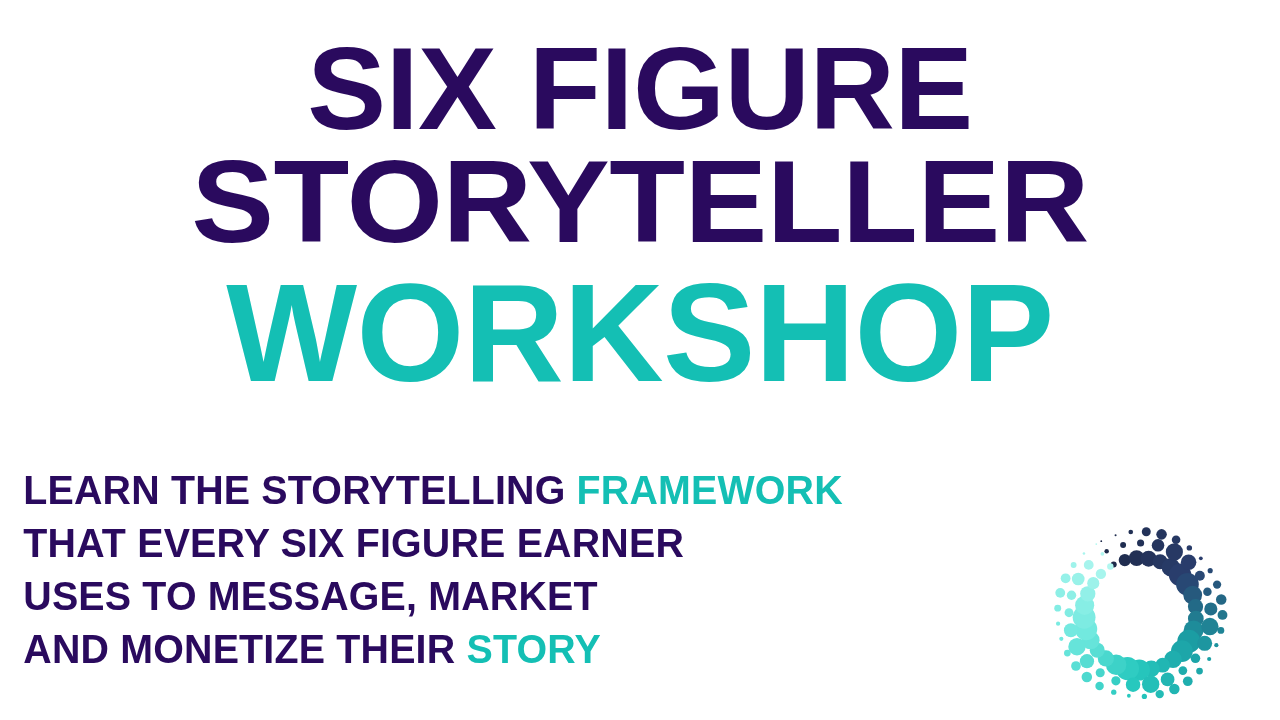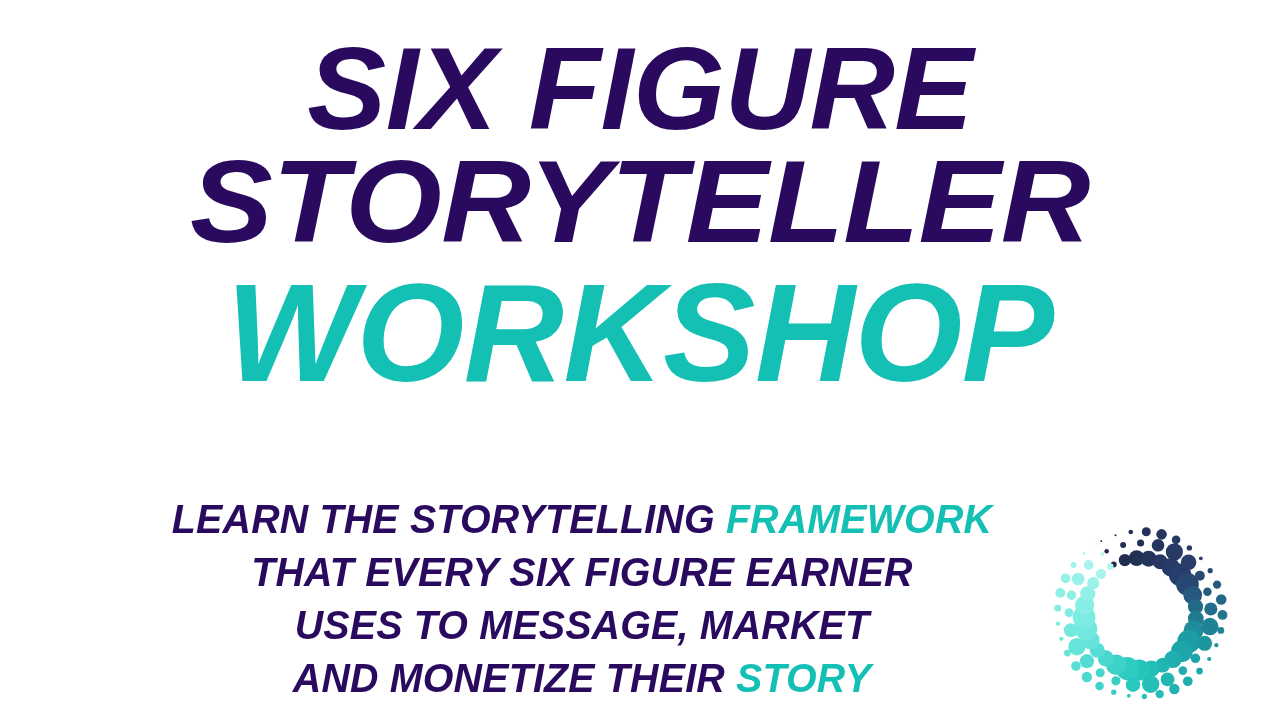--- a/index.html
+++ b/index.html
@@ -13,21 +13,20 @@
     background: #ffffff;
     font-family: "Liberation Sans", sans-serif;
     overflow: hidden;
   }
   .poster {
     position: relative;
     width: 1280px;
     height: 720px;
     background: #ffffff;
     overflow: hidden;
-    font-style: italic;
   }
 
   
   .headline {
     position: absolute;
     left: 0;
     top: 34px;
     width: 1280px;
     text-align: center;
   }
@@ -60,22 +59,21 @@
     margin-top: 4px;
     line-height: 1.0;
   }
 
   
   .subheadline {
     position: absolute;
     left: 0;
     top: 464px;
     width: 1164px;
-    text-align: center;
-    margin-top: 29px;
+    text-align: left;
   }
   .sub-line {
     display: block;
     font-family: "Liberation Sans", sans-serif;
     font-weight: 700;
     text-transform: uppercase;
     font-size: 41px;
     line-height: 53px;
     letter-spacing: 0.2px;
     color: #2A0A5E;

